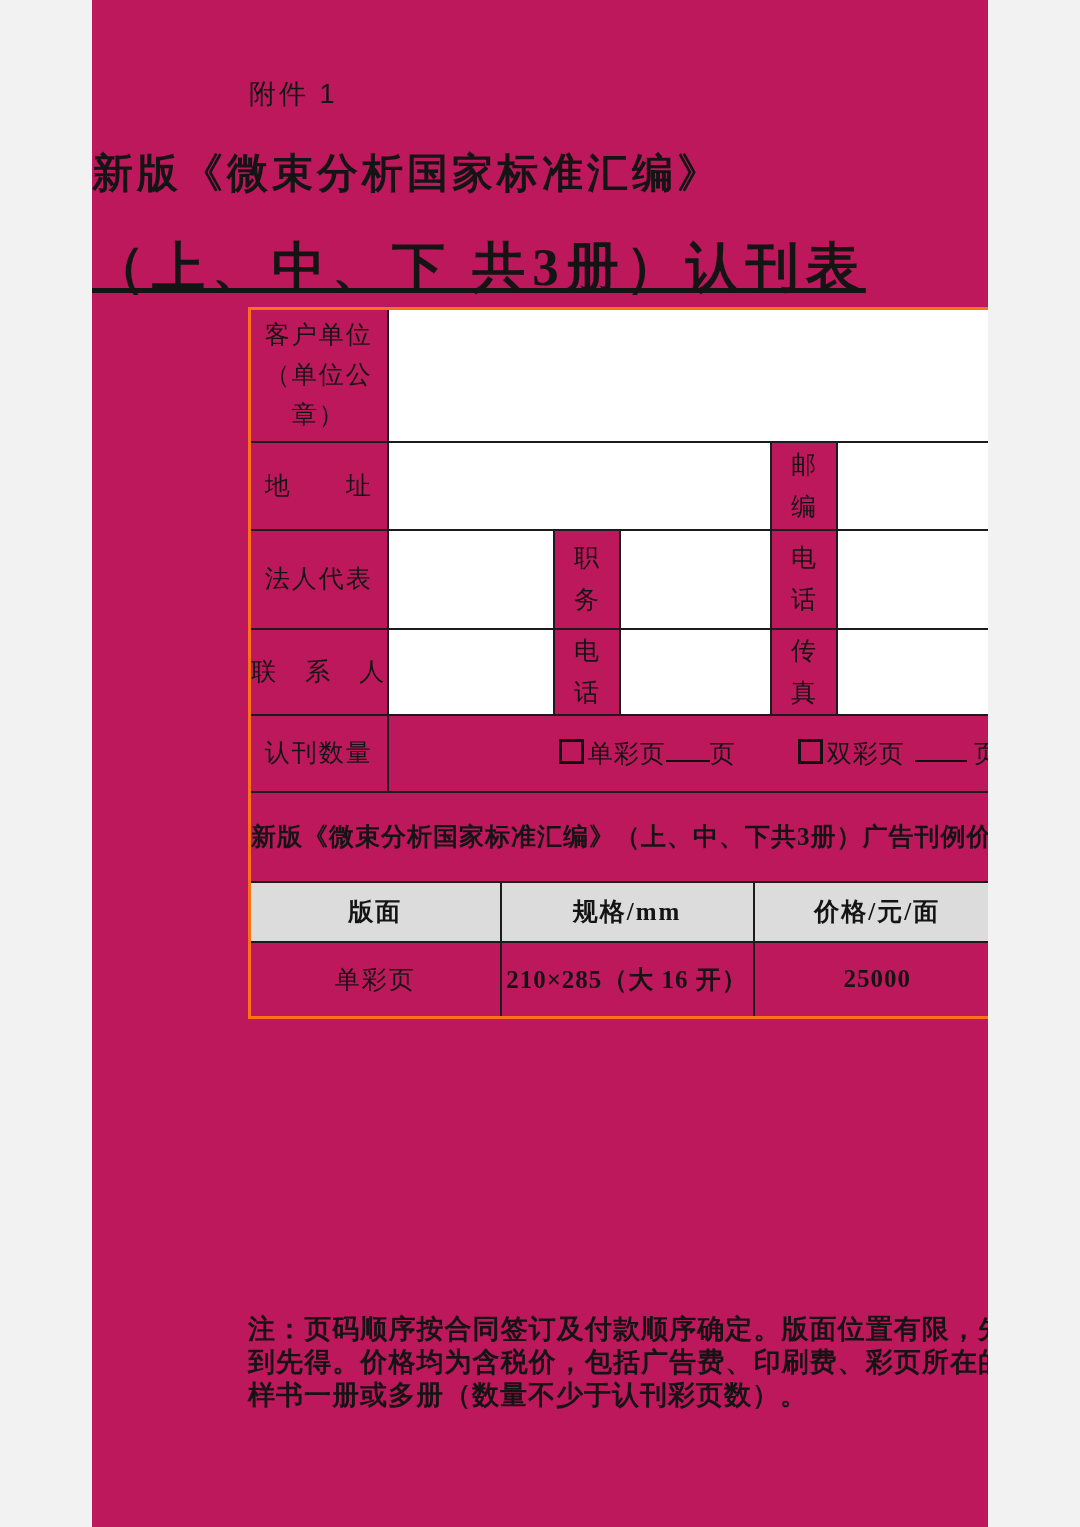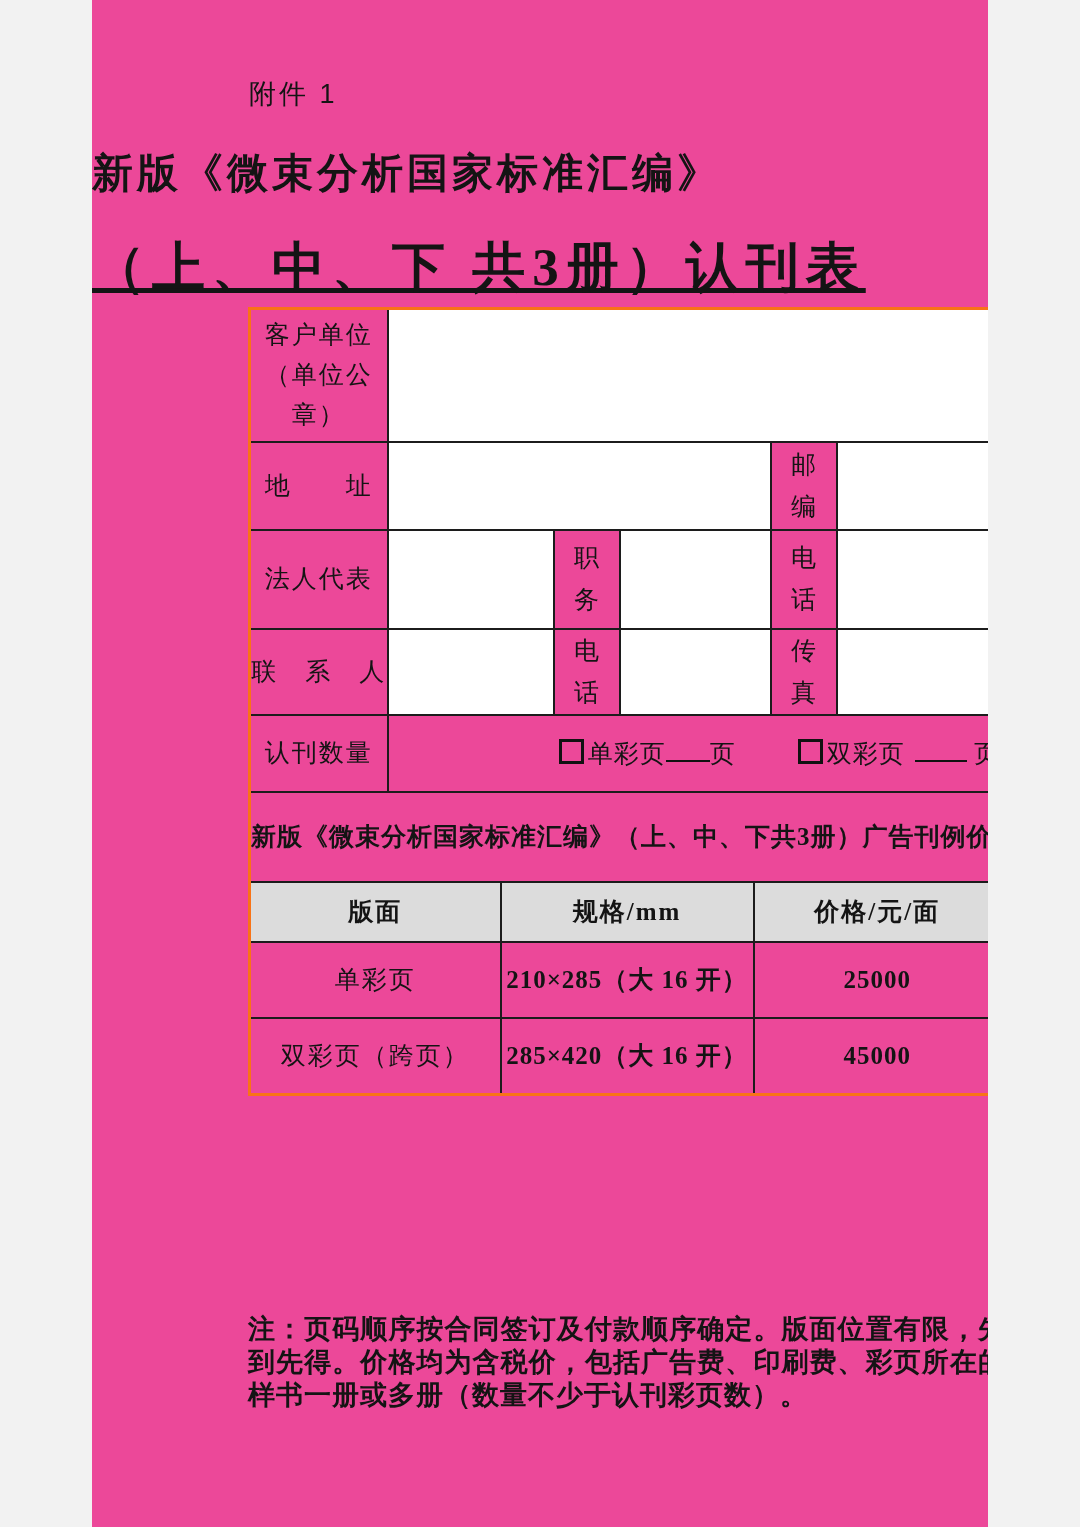--- a/index.html
+++ b/index.html
@@ -1,17 +1,17 @@
 <!DOCTYPE html>
 <html><head>
 <meta charset="utf-8">
 <style>
   html,body{margin:0;padding:0;background:#f2f2f2;}
   .page{
-    position:relative;width:896px;height:1527px;background:#ec4899;
+    position:relative;width:896px;height:1527px;background:#be185d;
     margin:0 auto;overflow:hidden;
     font-family:"Liberation Serif","DejaVu Serif",serif;
     color:#141414;
   }
   .attachment{
     position:absolute;left:157px;top:76px;
     font-family:"Liberation Sans","DejaVu Sans",sans-serif;
     font-size:27px;letter-spacing:3px;
   }
   .title-line1{
@@ -156,23 +156,18 @@
       <td class="price-head" colspan="3">规格/mm</td>
       <td class="price-head" colspan="3">价格/元/面</td>
     </tr>
 
     <tr style="height:76px">
       <td class="price-cell" colspan="2">单彩页</td>
       <td class="price-num" colspan="3">210×285（大 16 开）</td>
       <td class="price-num" colspan="3">25000</td>
     </tr>
 
-    <tr style="height:77px">
-      <td class="price-cell" colspan="2">双彩页（跨页）</td>
-      <td class="price-num" colspan="3">285×420（大 16 开）</td>
-      <td class="price-num" colspan="3">45000</td>
-    </tr>
   </tbody>
     </table>
 
   <div class="footnote">注：页码顺序按合同签订及付款顺序确定。版面位置有限，先到先得。价格均为含税价，包括广告费、印刷费、彩页所在的样书一册或多册（数量不少于认刊彩页数）。</div>
 
 </div>
 
 </body></html>

